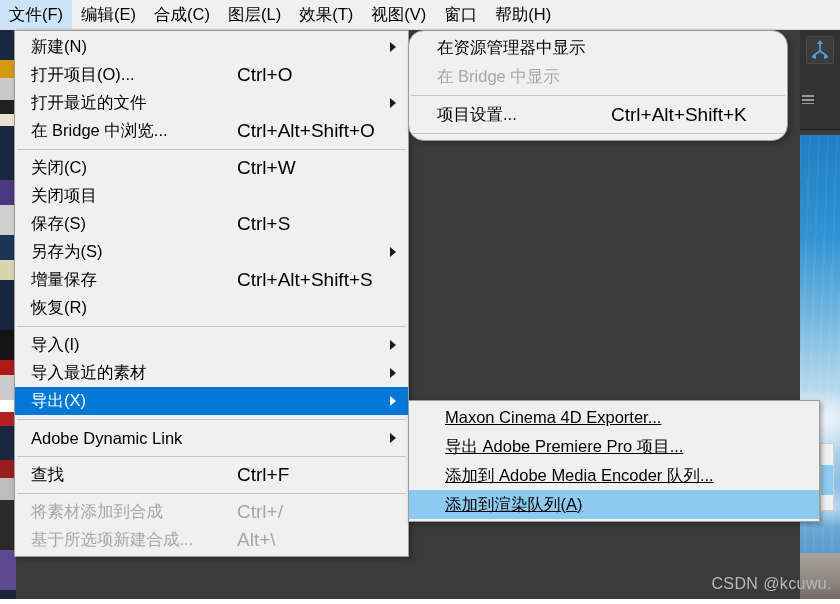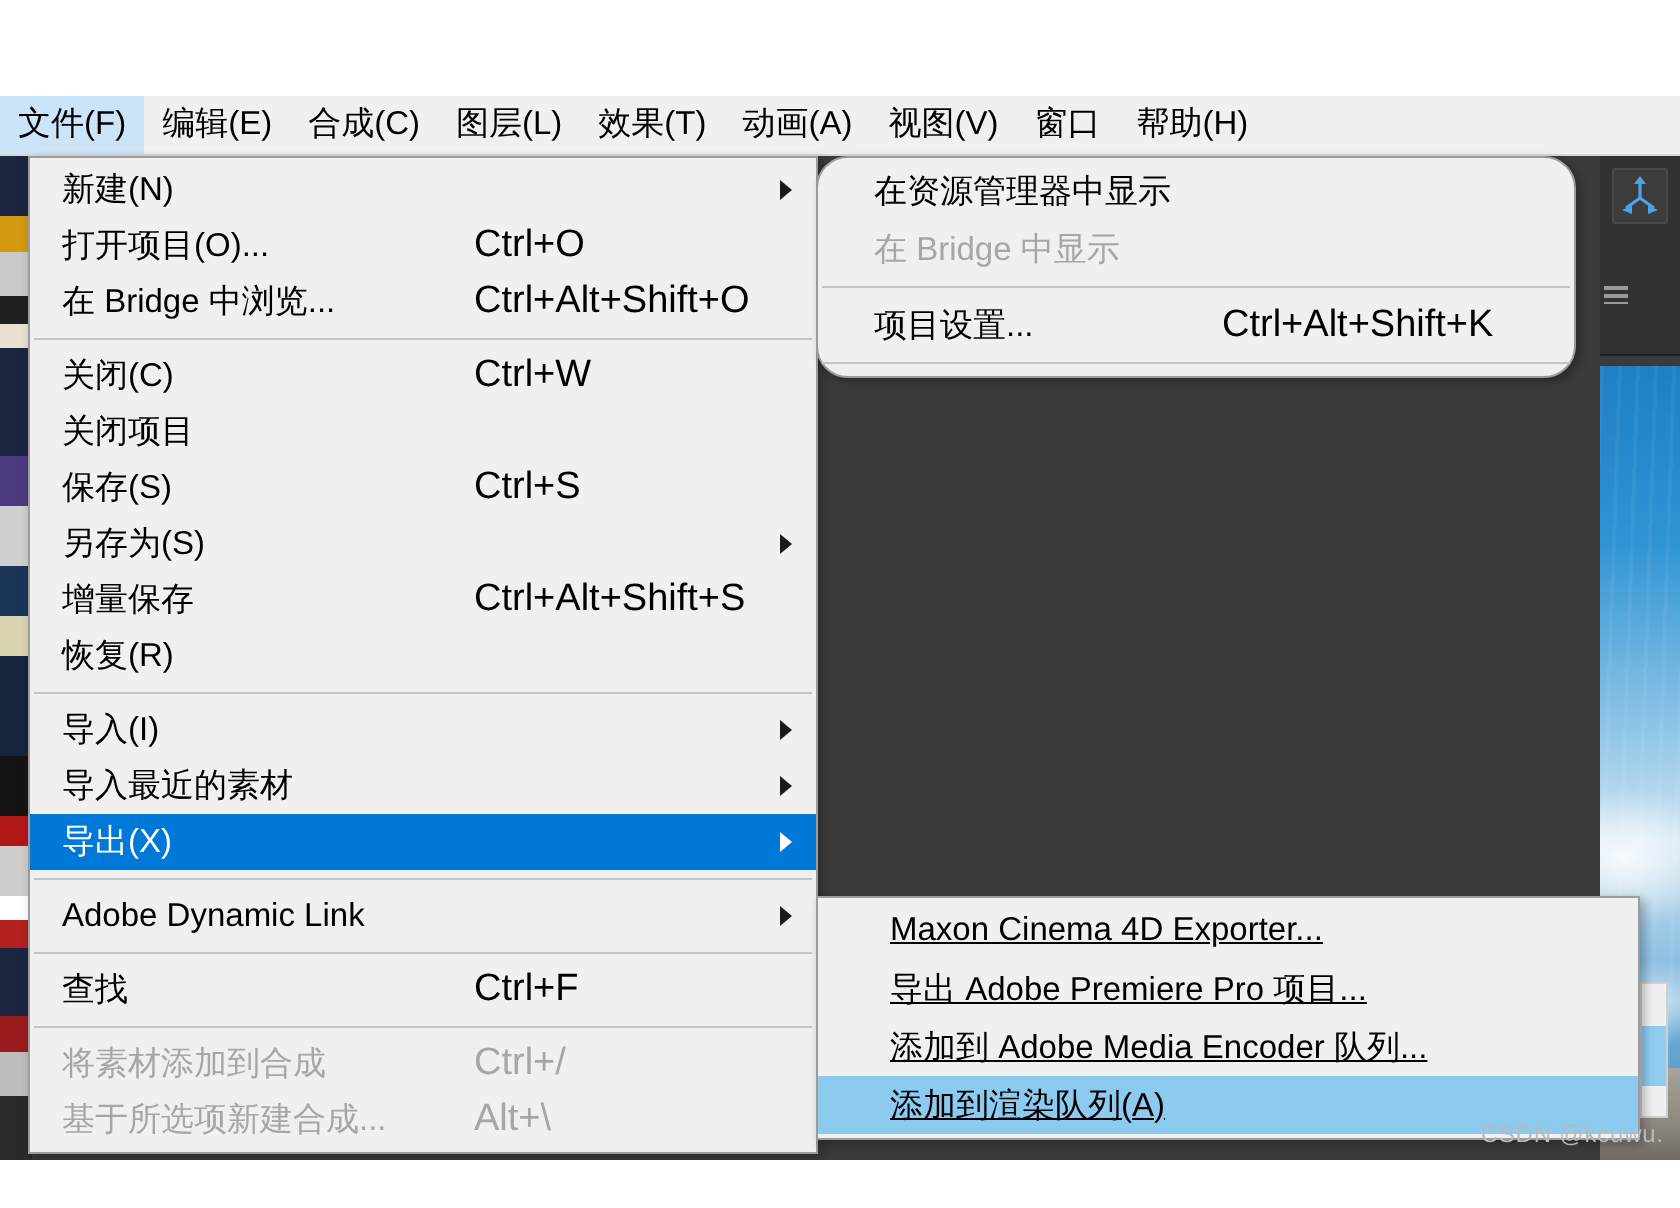--- a/index.html
+++ b/index.html
@@ -5,24 +5,23 @@
   * { box-sizing: border-box; }
   html, body {
     margin: 0; padding: 0;
     width: 840px; height: 604px;
     overflow: hidden;
     font-family: "Liberation Sans", "DejaVu Sans", sans-serif;
   }
 
   #app {
     position: relative;
-    width: 840px; height: 532px;
+    width: 840px; height: 599px;
     background: #0f172a;
     overflow: hidden;
-    margin-top: 48px;
     -webkit-font-smoothing: antialiased;
   }
 
   
   .bg-root { position:absolute; inset:0; background:#3b3b3b; }
 
   .bg-leftstrip {
     position: absolute; left: 0; top: 30px; width: 16px; bottom: 0;
     background: linear-gradient(180deg,
       #1b2740 0px, #1b2740 30px,
@@ -164,21 +163,21 @@
     background: #f0f0f0; border: 1px solid #cfcfcf;
   }
   .menu-scroll-thumb {
     position:absolute; left:821px; top:465px; width:12px; height:30px;
     background:#8ecdf0;
   }
 
   
   .watermark {
     position: absolute; right: 8px; bottom: 6px;
-    font-size: 12px; color: #b9b9b9;
+    font-size: 16px; color: #b9b9b9;
     letter-spacing: .4px;
     z-index: 80;
     pointer-events: none;
   }
 </style>
 </head>
 <body>
 
 <div id="app">
 
@@ -202,36 +201,39 @@
     </div>
     <div class="bg-ground"></div>
   </div>
 
   <div class="menubar" id="menubar">
       <div class="menubar-item active">文件(F)</div>
       <div class="menubar-item">编辑(E)</div>
       <div class="menubar-item">合成(C)</div>
       <div class="menubar-item">图层(L)</div>
       <div class="menubar-item">效果(T)</div>
-      <div class="menubar-item">动画(A)</div>
       <div class="menubar-item">视图(V)</div>
       <div class="menubar-item">窗口</div>
       <div class="menubar-item">帮助(H)</div>
     </div>
 
   <div class="menu" id="file-menu">
       <div class="menu-item">
         <span class="mlabel">新建(N)</span>
         <span class="marrow"></span>
       </div>
       <div class="menu-item">
         <span class="mlabel">打开项目(O)...</span>
         <span class="mshort">Ctrl+O</span>
       </div>
       <div class="menu-item">
+        <span class="mlabel">打开最近的文件</span>
+        <span class="marrow"></span>
+      </div>
+      <div class="menu-item">
         <span class="mlabel">在 Bridge 中浏览...</span>
         <span class="mshort">Ctrl+Alt+Shift+O</span>
       </div>
       <div class="menu-sep"></div>
       <div class="menu-item">
         <span class="mlabel">关闭(C)</span>
         <span class="mshort">Ctrl+W</span>
       </div>
       <div class="menu-item">
         <span class="mlabel">关闭项目</span>

